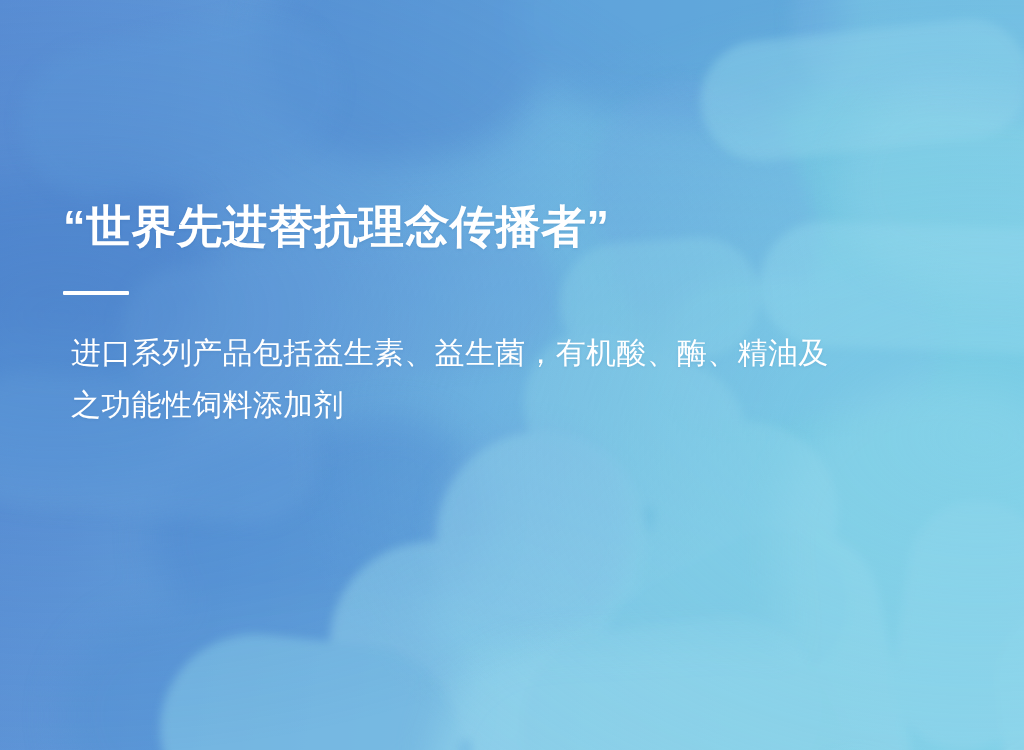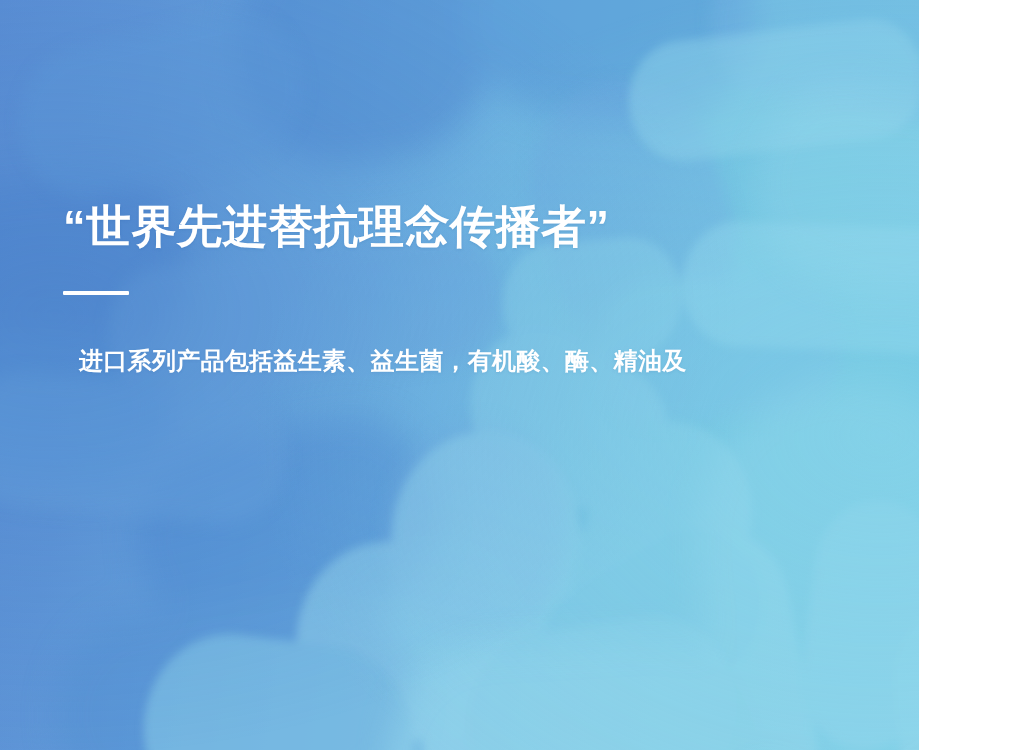--- a/index.html
+++ b/index.html
@@ -9,21 +9,21 @@
   }
   body {
     width: 1024px;
     height: 750px;
     overflow: hidden;
     font-family: "Liberation Sans", "DejaVu Sans", sans-serif;
   }
 
   #banner {
     position: relative;
-    width: 919px;
+    width: 1024px;
     height: 750px;
     overflow: hidden;
     background: linear-gradient(100deg,
         #5a8ed4 0%,
         #5e95d7 14%,
         #66a4dd 30%,
         #6fb4e2 48%,
         #72c0e1 66%,
         #73c6e2 82%,
         #76cae4 100%);
@@ -85,26 +85,26 @@
   #divider {
     width: 66px;
     height: 4px;
     background: #ffffff;
     margin-top: 33px;
     margin-bottom: 0;
     border-radius: 1px;
   }
 
   #paragraph {
-    margin: 16px;
+    margin: 8px;
     padding-top: 24px;
-    font-size: 24px;
+    font-size: 30px;
     line-height: 52px;
     color: #ffffff;
-    font-weight: bold;
+    font-weight: normal;
     letter-spacing: 0.3px;
     text-shadow: 0 1px 3px rgba(40,90,150,0.14);
   }
   #paragraph .para-line {
     display: block;
     white-space: nowrap;
   }
 </style>
 </head>
 <body>
@@ -175,17 +175,18 @@
   <div id="haze-right"></div>
 
   <div id="content">
 
     <h1 id="headline">“世界先进替抗理念传播者”</h1>
 
     <div id="divider"></div>
 
     <div id="paragraph">
       <span class="para-line">进口系列产品包括益生素、益生菌，有机酸、酶、精油及</span>
+      <span class="para-line">之功能性饲料添加剂</span>
     </div>
 
   </div>
 
 </div>
 
 </body></html>

